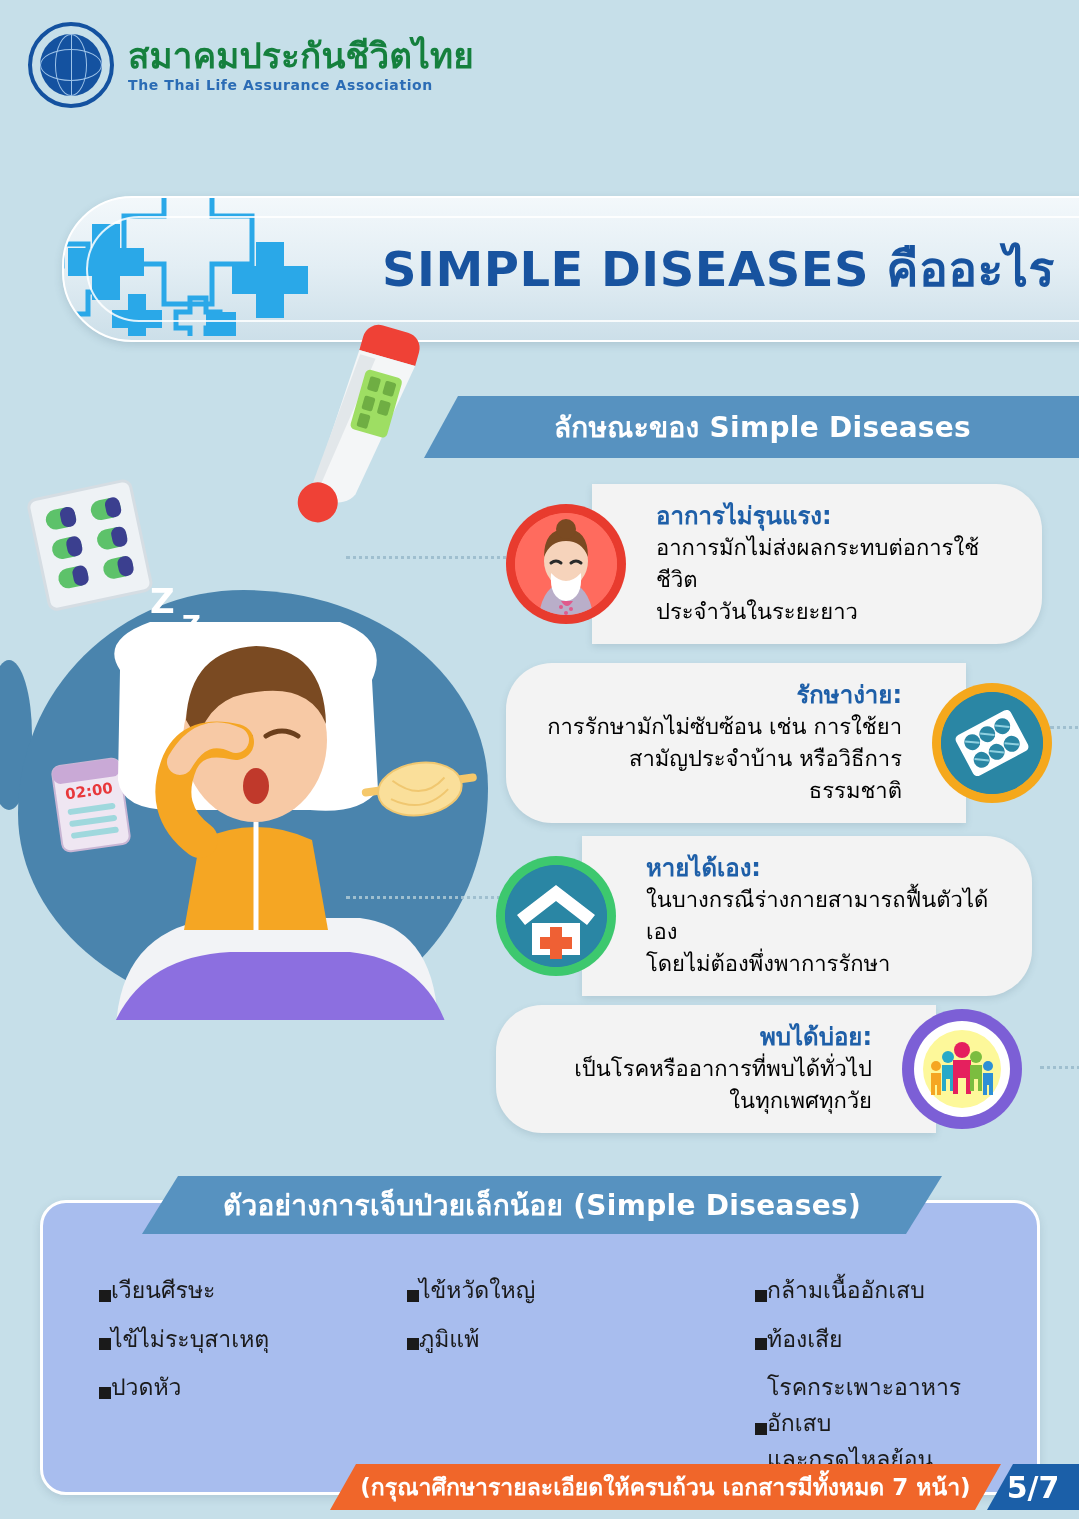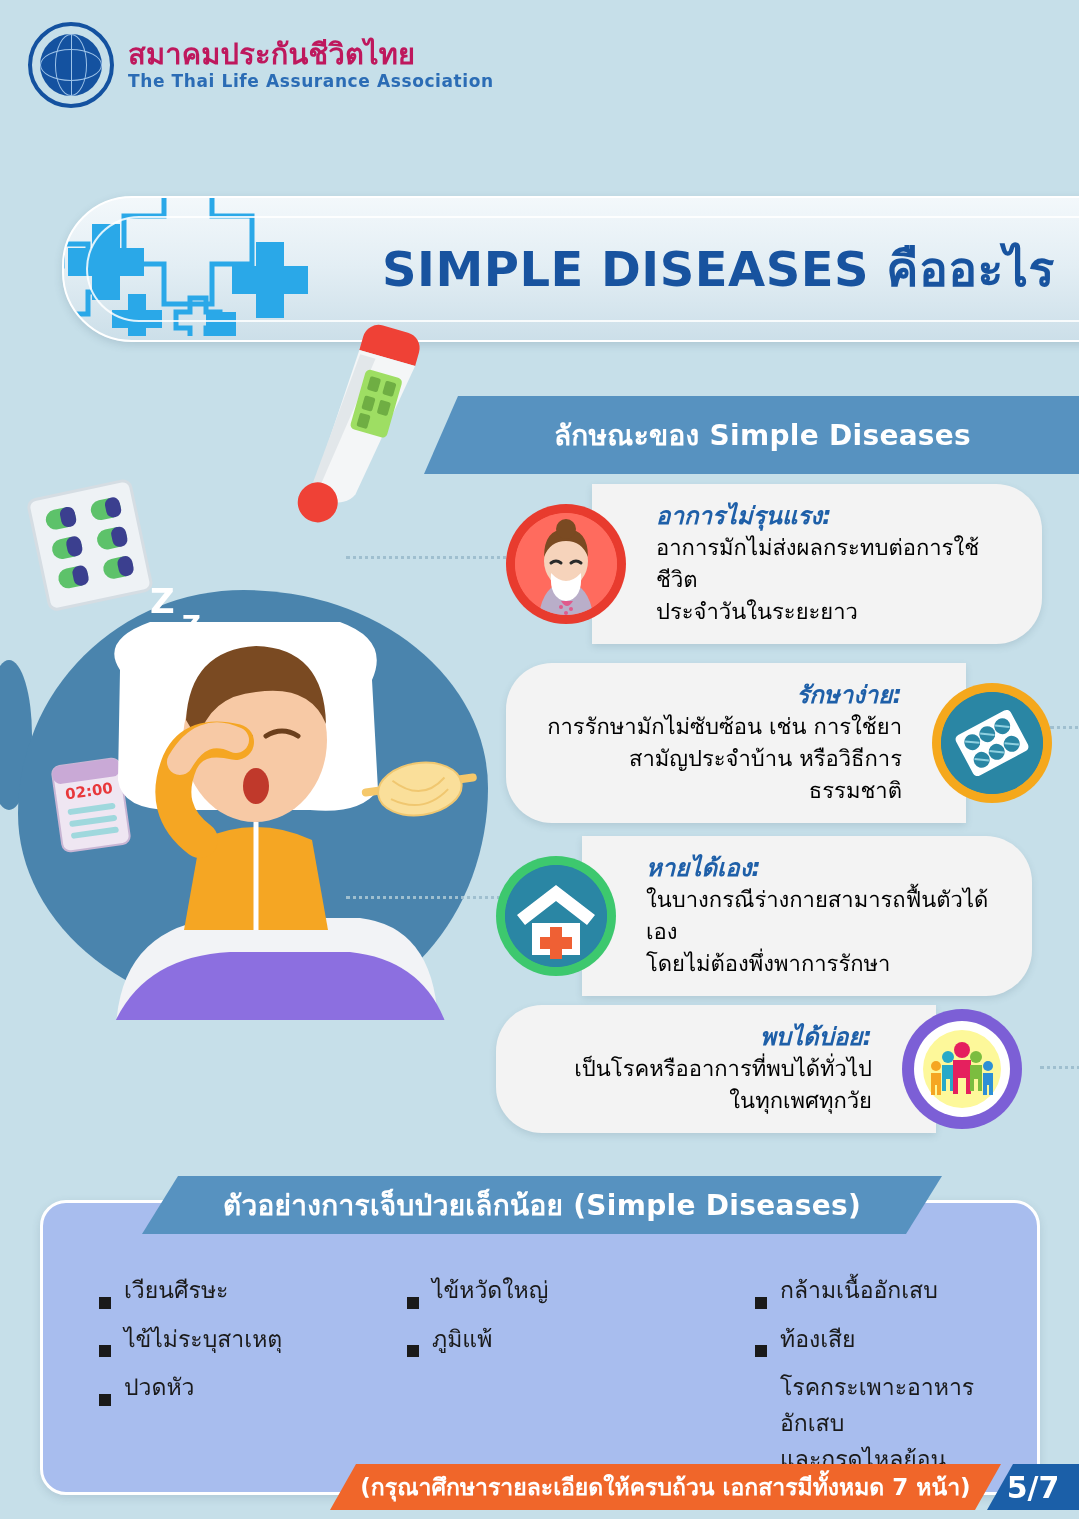--- a/index.html
+++ b/index.html
@@ -24,24 +24,24 @@
   .logo-mark .globe::before, .logo-mark .globe::after {
     content: ""; position: absolute; border: 1px solid #9dc3e8; border-radius: 50%;
   }
   .logo-mark .globe::before { inset: 0 24%; }
   .logo-mark .globe::after  { inset: 24% 0; }
   .logo-mark .meridian {
     position: absolute; left: 50%; top: 12px; bottom: 12px; width: 1px; background: #9dc3e8;
   }
   .logo-text { line-height: 1.05; }
   .logo-th {
-    font-size: 29px; font-weight: 700; color: #be185d; letter-spacing: .2px;
+    font-size: 35px; font-weight: 700; color: #15803d; letter-spacing: .2px;
     font-family: "DejaVu Sans", "Liberation Sans", sans-serif;
   }
-  .logo-en { font-size: 17px; font-weight: 700; color: #2b6cb5; letter-spacing: .6px; margin-top: 3px; }
+  .logo-en { font-size: 14px; font-weight: 700; color: #2b6cb5; letter-spacing: .6px; margin-top: 3px; }
 
   
   .title-banner {
     position: absolute; left: 62px; top: 196px; width: 1060px; height: 146px;
     background: linear-gradient(180deg, #f3f8fb 0%, #e3eef4 48%, #ccdfe9 100%);
     border-radius: 70px 0 0 70px;
     box-shadow: 0 3px 8px rgba(60,90,110,.18);
     border: 2px solid #ffffff;
     overflow: hidden;
   }
@@ -56,38 +56,38 @@
     white-space: nowrap;
   }
 
   
   .sec-head {
     position: absolute; background: #5792c0; color: #ffffff;
     display: flex; align-items: center; justify-content: center;
     font-weight: 700; letter-spacing: .3px;
   }
   .sec-head.features {
-    left: 424px; top: 396px; width: 655px; height: 78px;
+    left: 424px; top: 396px; width: 655px; height: 62px;
     clip-path: polygon(34px 0, 100% 0, 100% 100%, 0 100%);
     font-size: 28px; padding-left: 22px;
   }
   .sec-head.examples {
     left: 142px; top: 1176px; width: 800px; height: 58px;
     clip-path: polygon(36px 0, 100% 0, calc(100% - 36px) 100%, 0 100%);
     font-size: 28px;
   }
 
   
   .feat { position: absolute; display: flex; align-items: center; }
   .feat .bubble {
     background: #f3f3f3; border-radius: 46px;
     box-shadow: 0 3px 7px rgba(70,100,120,.16);
     padding: 16px 30px;
   }
-  .feat .f-title { font-size: 24px; font-weight: 700; color: #1e5fa8; line-height: 1.35; font-style: italic; }
+  .feat .f-title { font-size: 24px; font-weight: 700; color: #1e5fa8; line-height: 1.35; }
   .feat .f-body  { font-size: 22px; color: #000000; line-height: 1.45; }
   .feat.left-icon .bubble  { border-radius: 0 46px 46px 0; margin-left: -34px; padding-left: 64px; text-align: left; }
   .feat.right-icon .bubble { border-radius: 46px 0 0 46px; margin-right: -34px; padding-right: 64px; text-align: right; }
   .feat.right-icon { }
 
   .icon-circle {
     width: 120px; height: 120px; border-radius: 50%;
     position: relative; flex: 0 0 auto; z-index: 3;
     display: flex; align-items: center; justify-content: center;
   }
@@ -121,21 +121,21 @@
     box-shadow: 0 3px 8px rgba(60,90,110,.16);
   }
   .ex-cols {
     position: absolute; left: 0; right: 0; top: 70px;
     display: flex; padding: 0 56px; gap: 18px;
   }
   .ex-col { flex: 1; }
   .ex-col.c1 { flex: 0 0 290px; }
   .ex-col.c2 { flex: 0 0 330px; }
   .ex-item {
-    display: flex; align-items: flex-end; gap: 13px;
+    display: flex; align-items: center; 
     font-size: 23px; color: #1a1a1a; line-height: 1.55; margin-bottom: 13px;
   }
   .ex-item .sq { width: 12px; height: 12px; background: #1a1a1a; flex: 0 0 auto; margin-top: 10px; }
 
   
   .footer {
     position: absolute; left: 330px; top: 1464px; width: 749px; height: 46px;
     display: flex; align-items: stretch;
   }
   .footer .note {

